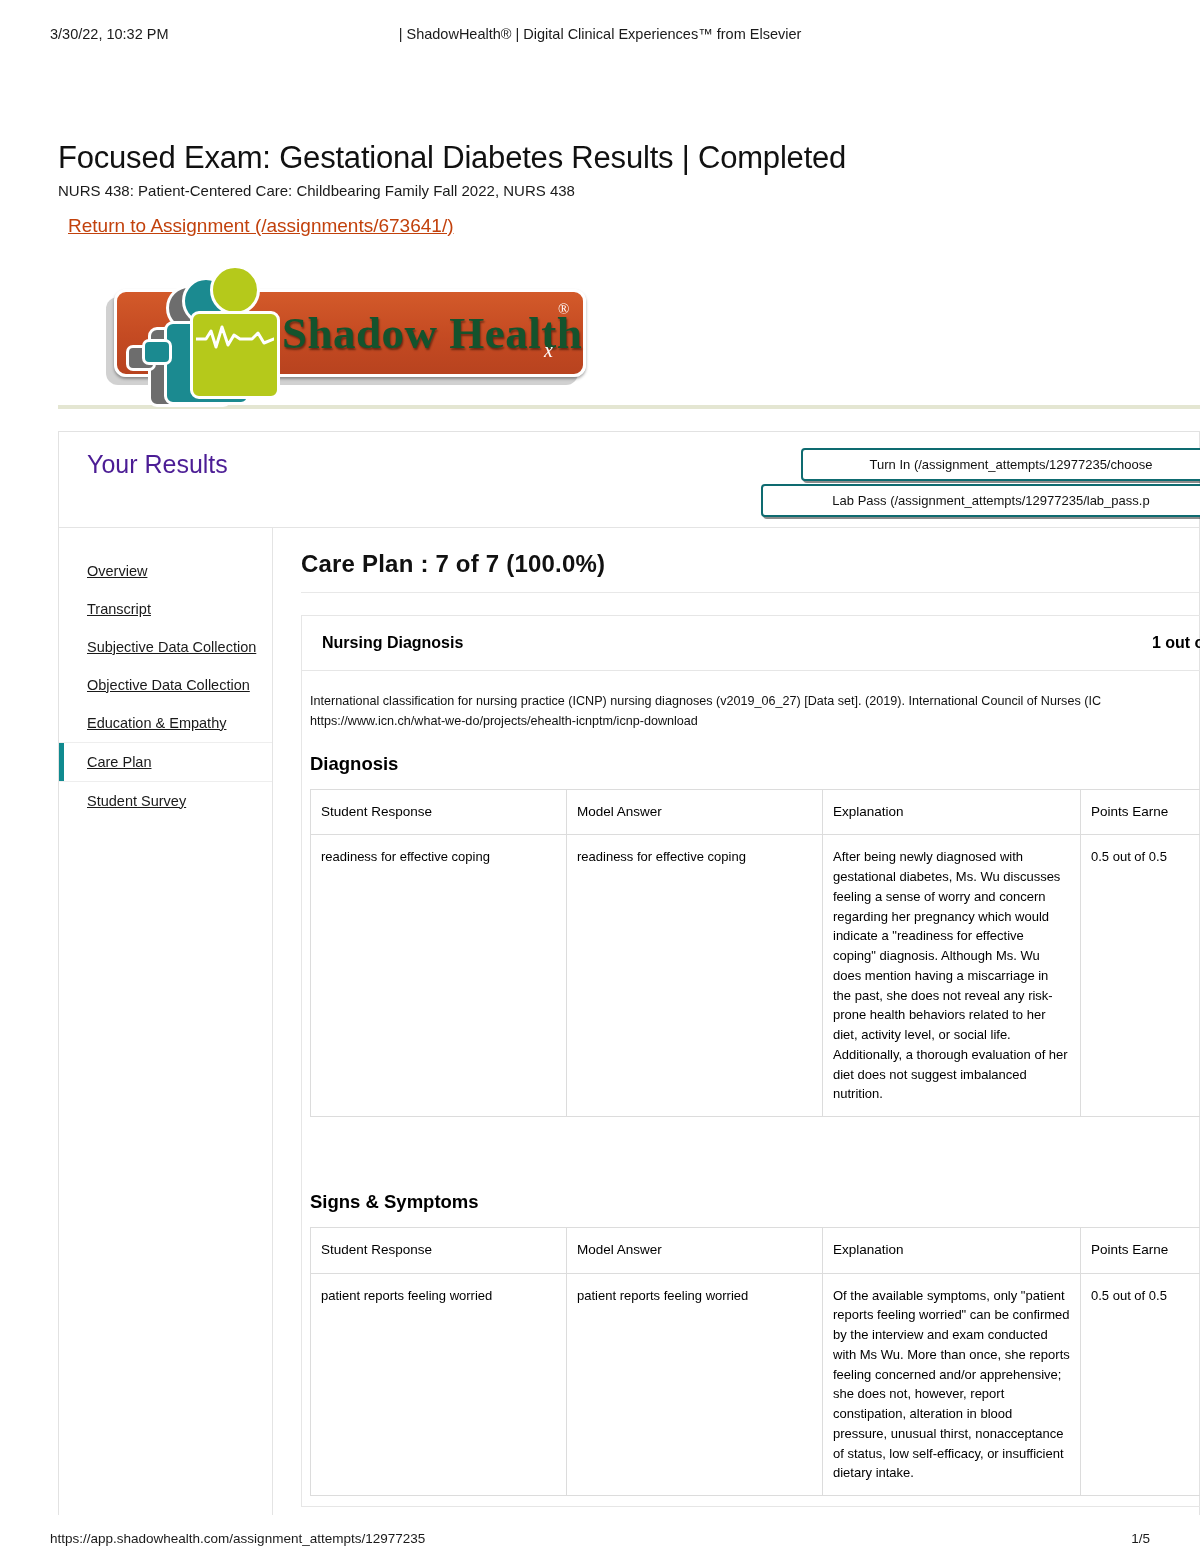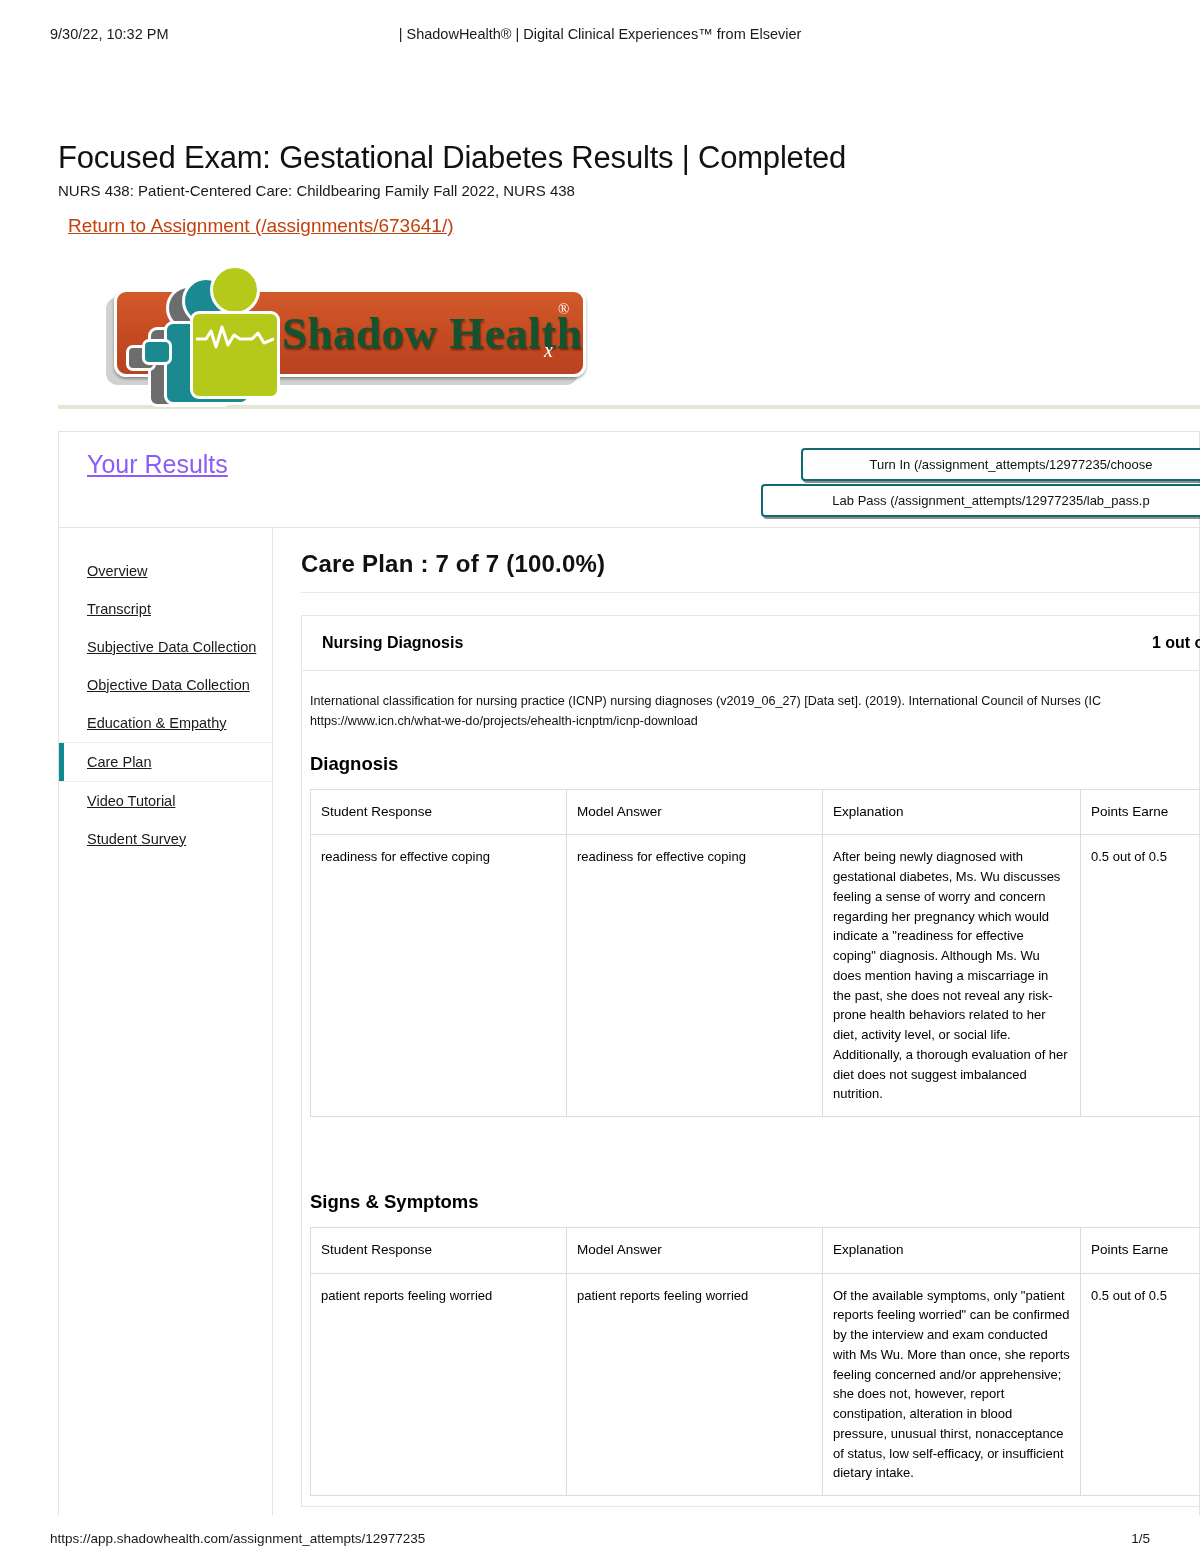--- a/index.html
+++ b/index.html
@@ -131,21 +131,21 @@
     width: 1142px;
     position: relative;
   }
   .results-head {
     height: 96px;
     border-bottom: 1px solid #e4e4e4;
     position: relative;
   }
   .results-head h2 {
     position:absolute; left: 28px; top: 18px;
-    margin: 0; font-size: 25px; font-weight: 400; color: #8b5cf6; text-decoration: underline;
+    margin: 0; font-size: 25px; font-weight: 400; color: #4c1d95;
   }
   .btn {
     position: absolute;
     border: 2px solid #0e6b70;
     background: #ffffff;
     color: #111;
     font-size: 13px;
     border-radius: 4px;
     padding: 7px 14px;
     white-space: nowrap;
@@ -255,21 +255,21 @@
     font-size: 13.5px;
     color: #1a1a1a;
   }
   .print-foot .pf-url { position: absolute; left: 50px; }
   .print-foot .pf-page { position: absolute; right: 50px; }
 </style>
 </head>
 <body>
 
 <div class="print-head">
-  <span class="ph-date">9/30/22, 10:32 PM</span>
+  <span class="ph-date">3/30/22, 10:32 PM</span>
   <span class="ph-title">| ShadowHealth® | Digital Clinical Experiences™ from Elsevier</span>
 </div>
 
 <div class="page">
 
   <h1 class="doc-title">Focused Exam: Gestational Diabetes Results | Completed</h1>
   <p class="course-line">NURS 438: Patient-Centered Care: Childbearing Family Fall 2022, NURS 438</p>
   <a class="return-link">Return to Assignment (/assignments/673641/)</a>
 
   
@@ -319,22 +319,20 @@
         <div class="side-item">
           <a>Transcript</a></div>
         <div class="side-item">
           <a>Subjective Data Collection</a></div>
         <div class="side-item">
           <a>Objective Data Collection</a></div>
         <div class="side-item">
           <a>Education &amp; Empathy</a></div>
         <div class="side-item active">
           <a>Care Plan</a></div>
-        <div class="side-item">
-          <a>Video Tutorial</a></div>
         <div class="side-item">
           <a>Student Survey</a></div>
       </nav>
 
       <section class="main">
         <h3 class="section-title">Care Plan : 7 of 7 (100.0%)</h3>
         <div class="hr-light"></div>
 
         <div class="panel">
           <div class="panel-head">

